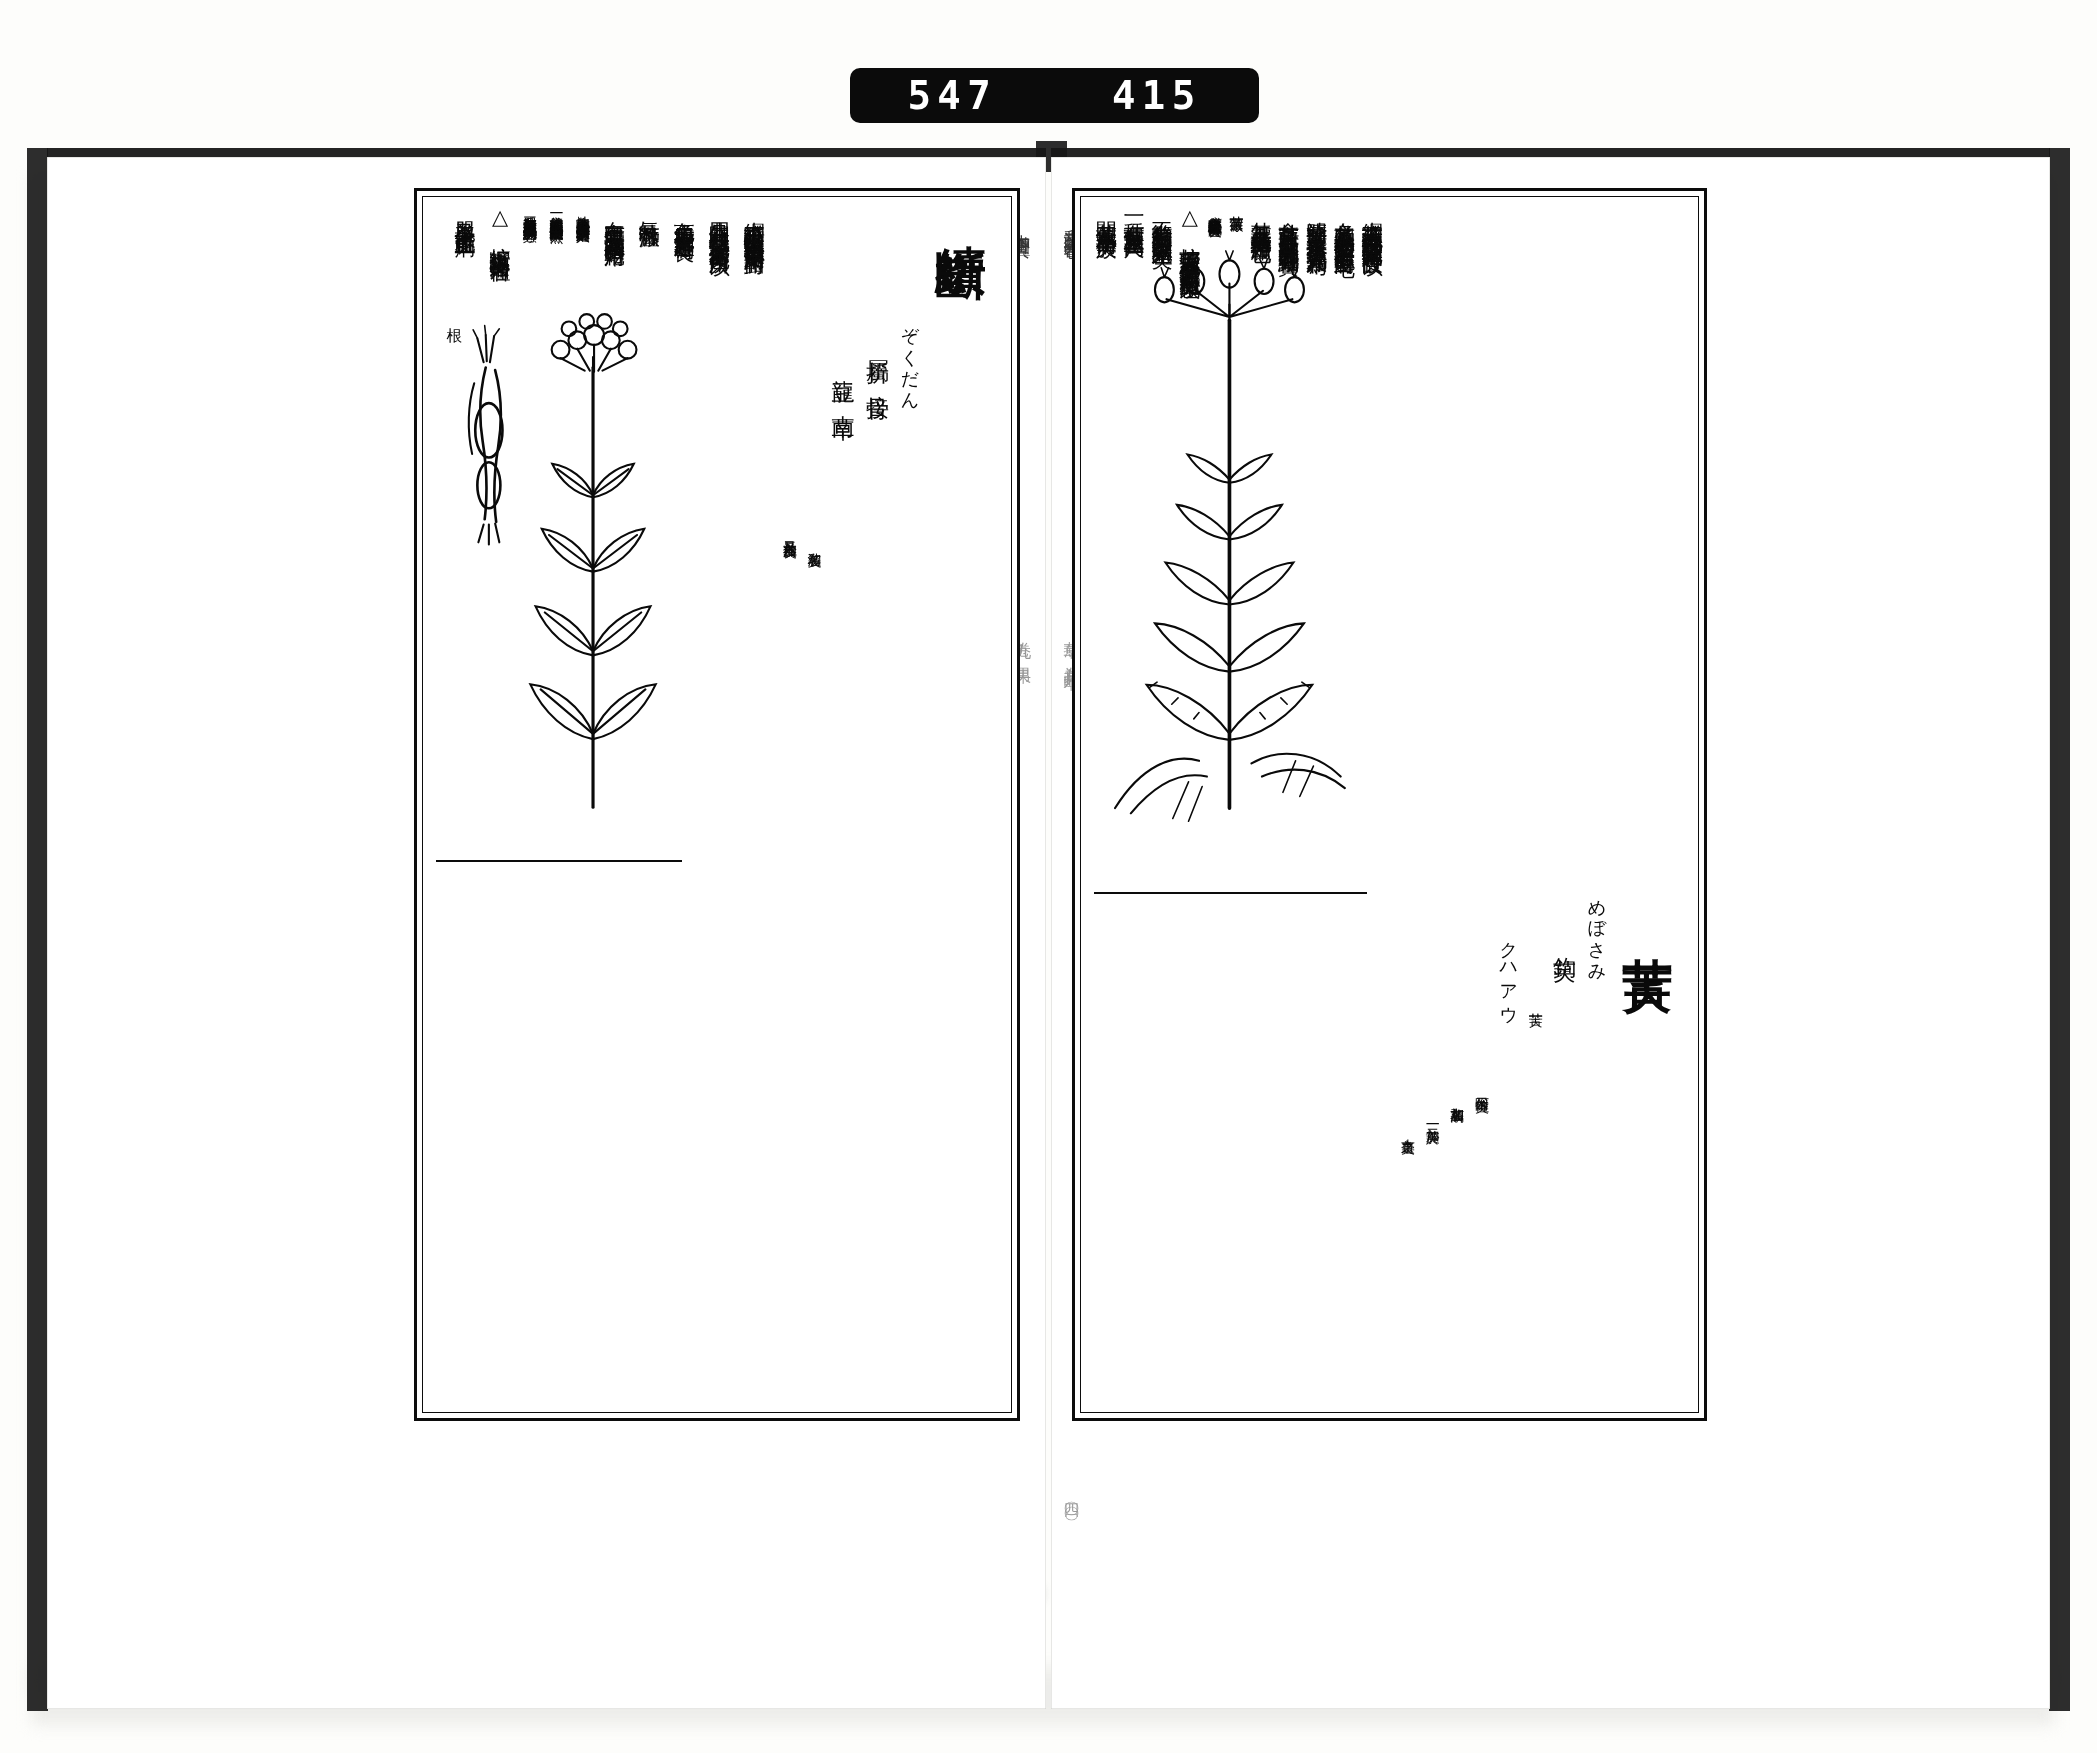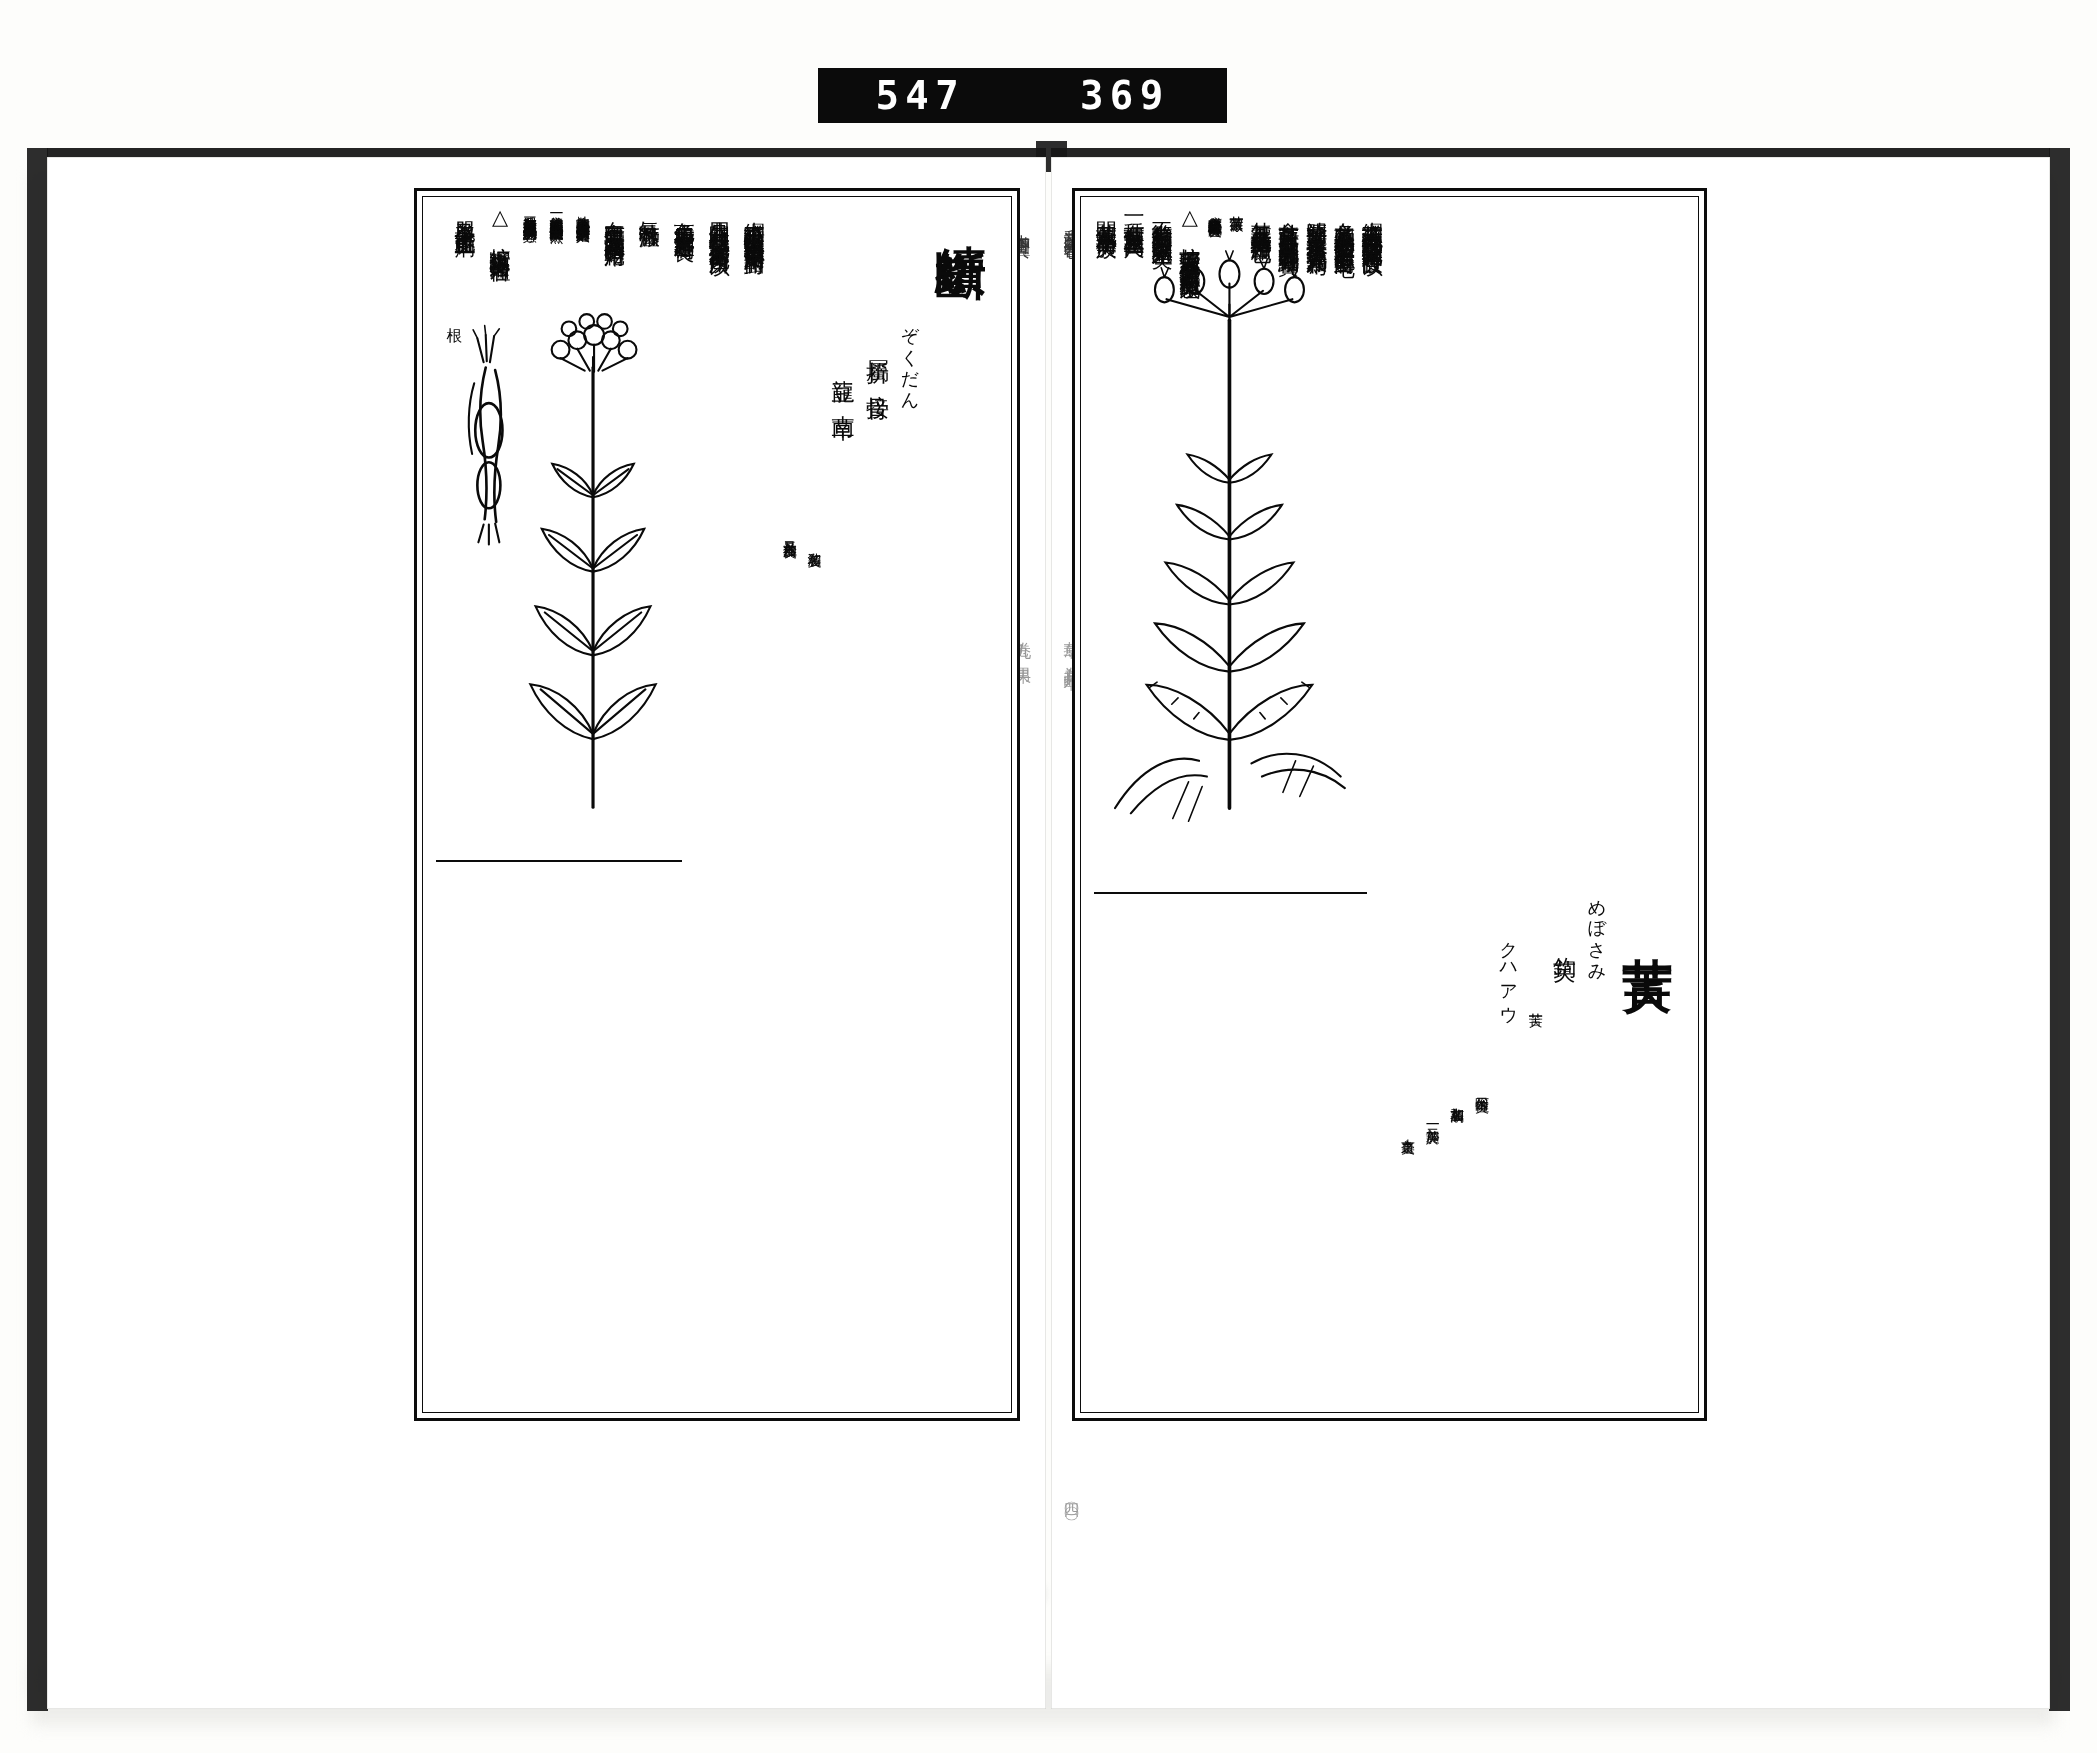--- a/index.html
+++ b/index.html
@@ -25,33 +25,34 @@
   .paper-blotch {
     position: absolute;
     background: #e9e9e6;
     filter: blur(7.3px);
     opacity: .8;
   }
 
   
   #film-header {
     position: absolute;
-    left: 818px;
+    left: 850px;
     top: 68px;
     width: 409px;
     height: 55px;
     background: #0b0b0b;
     display: flex;
     align-items: center;
     justify-content: space-around;
     color: #ffffff;
     font-family: "DejaVu Sans Mono", monospace;
     font-size: 39px;
     letter-spacing: 6.3px;
     font-weight: bold;
+    border-radius: 10px;
   }
   #film-header .num { color: #fff; }
 
   
   #spread {
     position: absolute;
     left: 47px;
     top: 157px;
     width: 2003px;
     height: 1552px;
@@ -189,21 +190,21 @@
     opacity: .35;
   }
 </style>
 </head>
 <body>
 
 <div id="scan">
 
   <div id="film-header">
     <span class="num">547</span>
-    <span class="num">369</span>
+    <span class="num">415</span>
   </div>
 
   <div class="paper-blotch" style="left:31px; top:173px; width:94px; height:1521px;"></div>
   <div class="paper-blotch" style="left:1961px; top:173px; width:94px; height:1521px;"></div>
   <div class="paper-blotch" style="left:31px; top:1667px; width:2024px; height:58px;"></div>
 
   <div id="spread">
 
     <div class="scan-shadow-top" style="left:0px;   top:-9.4px; width:999px;"></div>
     <div class="scan-shadow-top" style="left:1004px;top:-9.4px; width:999px;"></div>

